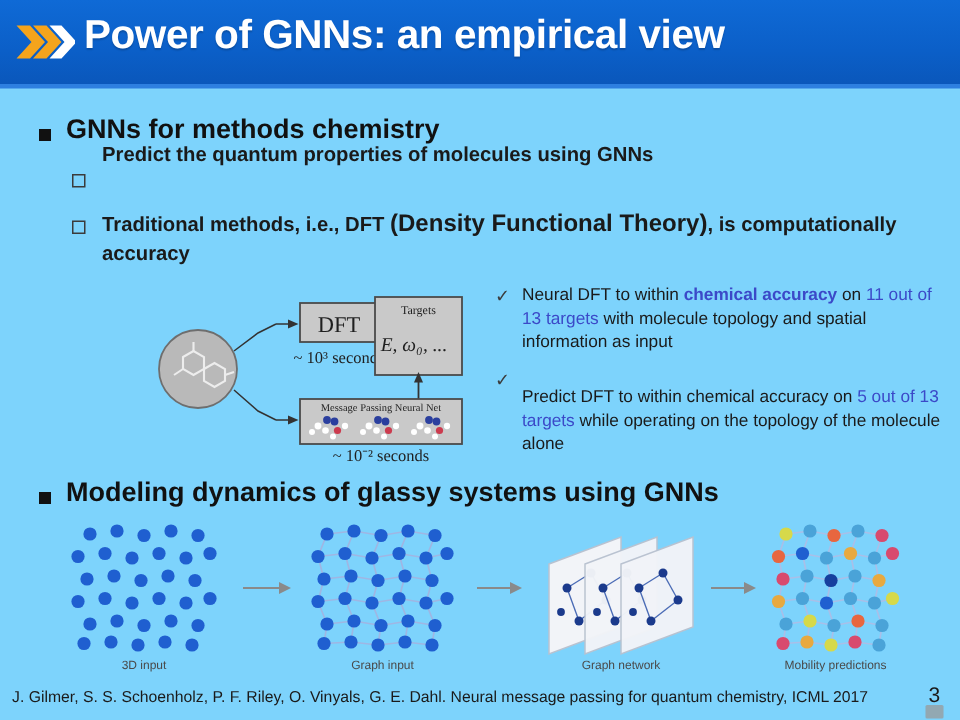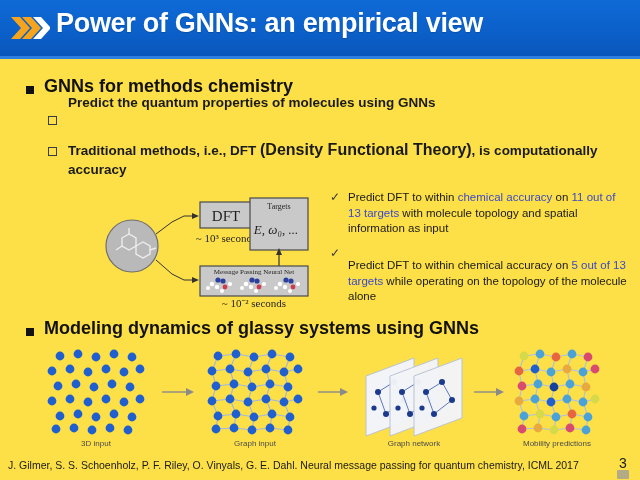--- a/index.html
+++ b/index.html
@@ -3,21 +3,21 @@
 <meta charset="utf-8">
 <style>
   html,body{margin:0;padding:0;}
   body{
     width:640px;height:480px;
     background:#ffffff;
     font-family:"Liberation Sans", sans-serif;
     overflow:hidden;
     position:relative;
   }
-  .slide{position:relative;width:640px;height:480px;background:#fde047;overflow:hidden;}
+  .slide{position:relative;width:640px;height:480px;background:#7dd3fc;overflow:hidden;}
 
   
   .header{
     position:absolute;left:0;top:0;width:640px;height:56px;
     background:#0b63ce;
     background:linear-gradient(180deg,#0f6ad6 0%,#0b5fc8 60%,#0a57bb 100%);
   }
   .header-underline{
     position:absolute;left:0;top:56px;width:640px;height:3px;
     background:#2d7fe0;
@@ -57,21 +57,21 @@
 
   
   .check{
     position:absolute;
     font-size:11.5px;color:#1a1a1a;line-height:15.5px;
   }
   .ck{
     position:absolute;font-size:12px;color:#3b3b3b;
   }
   .blue{color:#3b49c8;}
-  .blueb{color:#3b49c8;font-weight:normal;}
+  .blueb{color:#3b49c8;font-weight:bold;}
 
   
   .fig1{position:absolute;left:104px;top:188px;width:215px;height:120px;}
 
   
   .fig2{position:absolute;left:22px;top:346px;width:600px;height:104px;}
 
   
   .footer{
     position:absolute;left:8px;top:459px;
@@ -180,21 +180,21 @@
           <circle cx="104" cy="100" r="2" fill="#fff"></circle>
             <circle cx="118" cy="103" r="2" fill="#fff"></circle>
         </g>
       </g>
       <text x="150" y="119" font-family="Liberation Serif, serif" font-size="11" fill="#1f1f1f" text-anchor="middle">~ 10⁻² seconds</text>
     </svg>
   </div>
 
   <div class="ck" style="left:330px;top:190px;">✓</div>
   <div class="check" style="left:348px;top:190px;width:280px;">
-    <span>Predict DFT to within </span><span class="blueb">chemical accuracy</span><span> on </span><span class="blue">11 out of 13 targets</span><span> with molecule topology and spatial information as input</span>
+    <span>Neural DFT to within </span><span class="blueb">chemical accuracy</span><span> on </span><span class="blue">11 out of 13 targets</span><span> with molecule topology and spatial information as input</span>
   </div>
 
   <div class="ck" style="left:330px;top:246px;">✓</div>
   <div class="check" style="left:348px;top:246px;width:280px;margin-top:12px;">
     <span>Predict DFT to within chemical accuracy on </span><span class="blue">5 out of 13 targets</span><span> while operating on the topology of the molecule alone</span>
   </div>
 
   <div class="sq" style="left:26px;top:328px;"></div>
   <div class="b1" style="left:44px;top:318px;">Modeling dynamics of glassy systems using GNNs</div>
 

